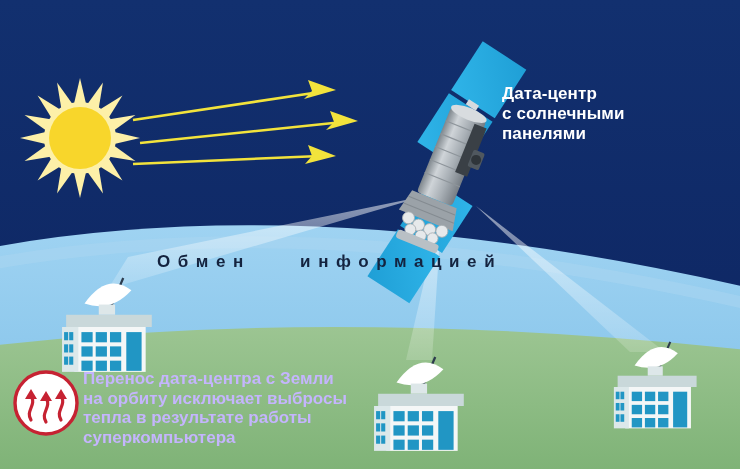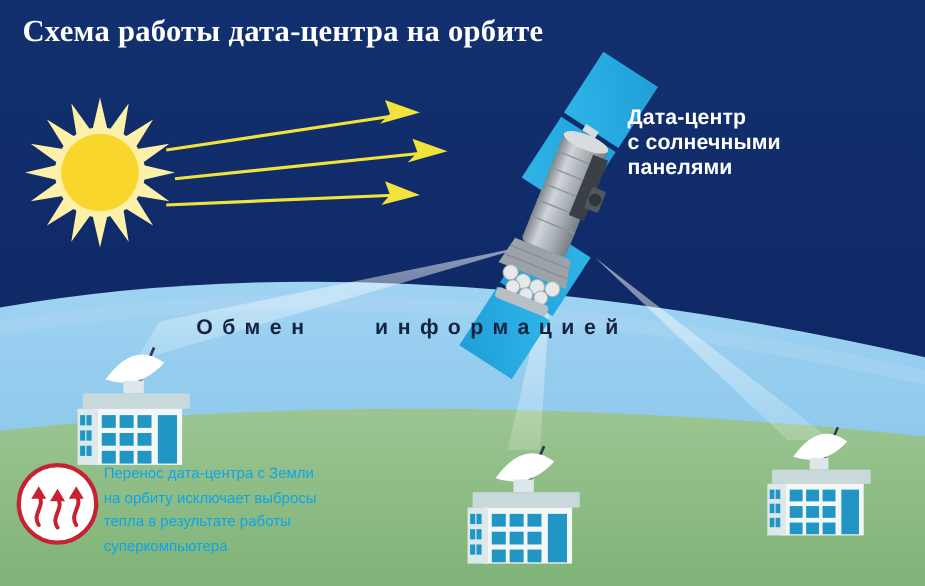--- a/index.html
+++ b/index.html
@@ -50,23 +50,23 @@
     left: 157px;
     top: 252px;
     font-size: 17px;
     font-weight: 700;
     color: #14233f;
     letter-spacing: 7.6px;
   }
   #caption {
     left: 83px;
     top: 369px;
-    font-size: 12px;
-    font-weight: 400;
-    color: #0ea5e9;
+    font-size: 17px;
+    font-weight: 700;
+    color: #c4b5fd;
     line-height: 19.6px;
   }
 </style>
 </head>
 <body>
 
 <div id="stage">
 
   <svg id="scene" viewBox="0 0 740 469" xmlns="http://www.w3.org/2000/svg">
     <defs>
@@ -298,21 +298,20 @@
         <g fill="#c62232">
           <path d="M-15,-14 L-21,-4 L-9,-4 Z"></path>
           <path d="M0,-12 L-6,-2 L6,-2 Z"></path>
           <path d="M15,-14 L9,-4 L21,-4 Z"></path>
         </g>
       </g>
 
     </g>
   </svg>
 
-  <h1 id="title" class="overlay-text">Схема работы дата-центра на орбите</h1>
 
   <div id="sat-label" class="overlay-text">Дата-центр
 с солнечными
 панелями</div>
 
   <div id="exchange-label" class="overlay-text">Обмен    информацией</div>
 
   <div id="caption" class="overlay-text">Перенос дата-центра с Земли
 на орбиту исключает выбросы
 тепла в результате работы

